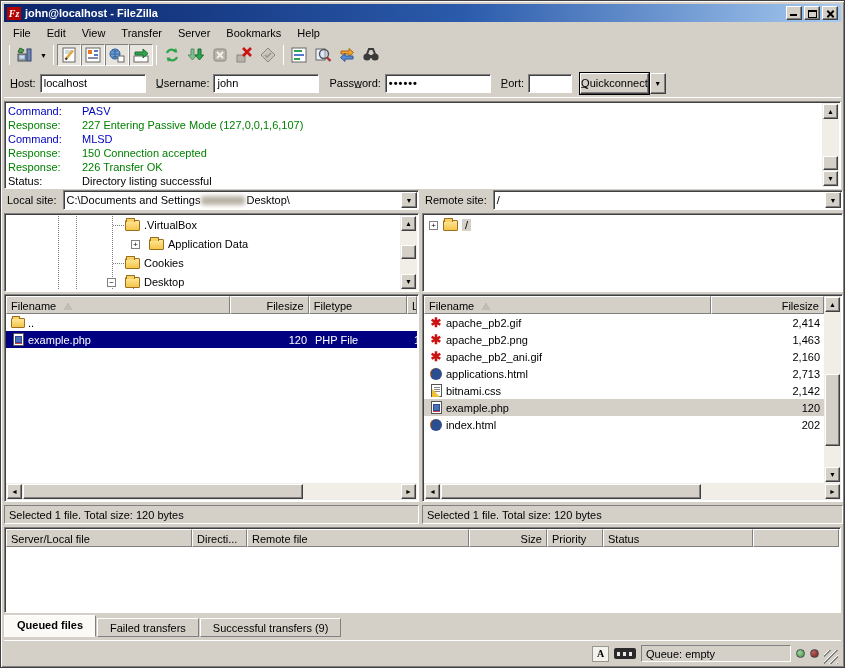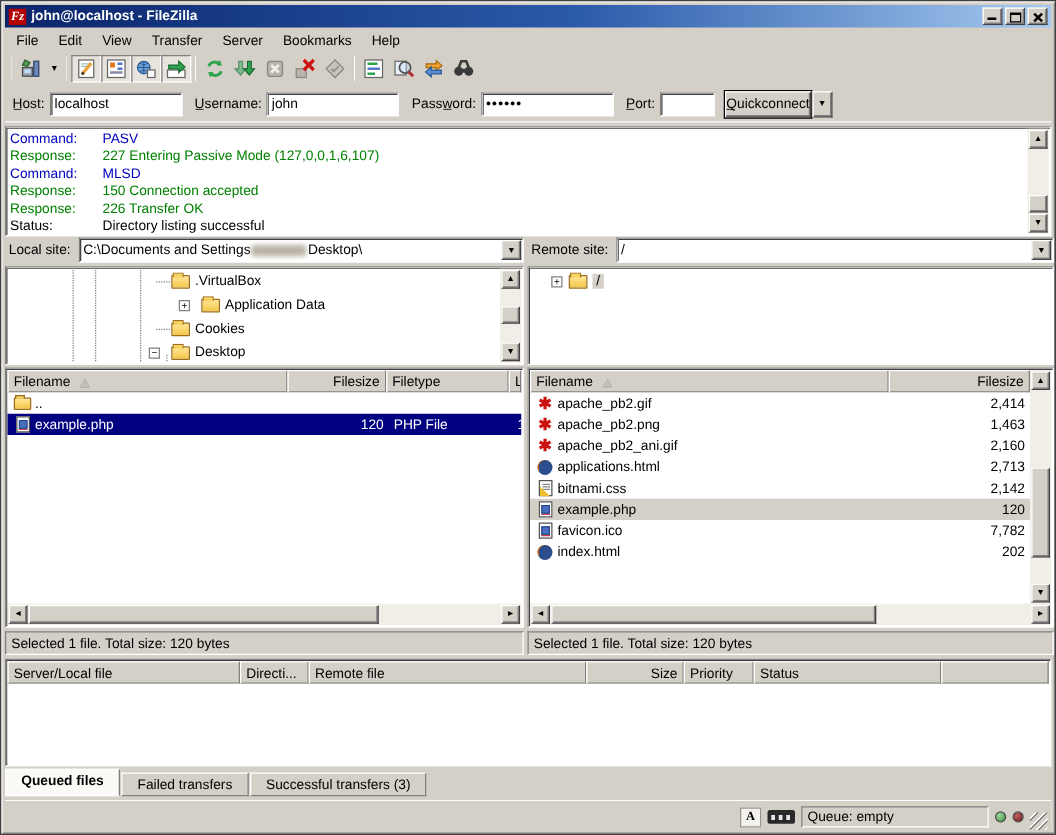--- a/index.html
+++ b/index.html
@@ -73,21 +73,21 @@
   .pane-remote{left:421px;width:421px;}
   .sitebar{position:absolute;top:0;left:0;right:0;height:20px;display:flex;align-items:center;}
   .site-label{padding:0 6px 0 3px;flex:none;}
   .combo{flex:1;height:20px;position:relative;display:flex;align-items:center;padding:0 20px 0 3px;overflow:hidden;white-space:nowrap;}
   .combo-btn{position:absolute;right:1px;top:1px;bottom:1px;width:16px;display:flex;align-items:center;justify-content:center;font-size:7px;}
   .blur-box{display:inline-block;width:44px;height:9px;margin:0 1px;border-radius:2px;background:#b9b2a6;filter:blur(2px);vertical-align:middle;}
 
   .treebox{position:absolute;top:23px;left:0;right:0;height:79px;overflow:hidden;}
   .tree-inner{position:absolute;inset:2px;}
   .vline{position:absolute;top:0;bottom:0;width:0;border-left:1px dotted #808080;}
-  .tree-row{position:absolute;left:12px;right:0;height:19px;}
+  .tree-row{position:absolute;left:0;right:0;height:19px;}
   .hdot{position:absolute;top:9px;border-top:1px dotted #808080;}
   .expand{position:absolute;width:9px;height:9px;top:5px;background:#fff;border:1px solid #808080;font:8px "Liberation Sans",sans-serif;line-height:7px;text-align:center;}
   .expand.plus::after{content:"+";}
   .expand.minus::after{content:"\2212";}
   .folder{position:absolute;top:4px;width:15px;height:11px;background:linear-gradient(#ffe696,#f4c64a);border:1px solid #9c6e1e;border-radius:1px;}
   .folder::before{content:"";position:absolute;top:-3px;left:0;width:7px;height:3px;background:#f7d263;border:1px solid #9c6e1e;border-bottom:none;border-radius:1px 1px 0 0;}
   .tree-txt{position:absolute;top:3px;white-space:nowrap;}
   .tree-sel{background:#d4d0c8;padding:0 3px;}
 
   
@@ -499,29 +499,20 @@
               <span class="fname-ico">
                 <span class="ic-page"></span>
               </span>
               <span>example.php</span>
             </span>
           <span class="fcell r" style="flex:1;">120</span>
         </div>
         <div class="frow">
           <span class="fcell" style="width:287px;">
               <span class="fname-ico">
-                <span class="ic-page"></span>
-              </span>
-              <span>favicon.ico</span>
-            </span>
-          <span class="fcell r" style="flex:1;">7,782</span>
-        </div>
-        <div class="frow">
-          <span class="fcell" style="width:287px;">
-              <span class="fname-ico">
                 <span class="ic-firefox"></span>
               </span>
               <span>index.html</span>
             </span>
           <span class="fcell r" style="flex:1;">202</span>
         </div>
       </div>
       <div class="vscroll" style="top:1px;right:1px;bottom:18px;">
         <span class="sb-btn raised sb-up">▲</span>
         <span class="sb-thumb" style="top:78px;height:72px;"></span>
@@ -560,21 +551,21 @@
           </span>
         <span class="hcell" style="flex:1;">
             <span></span>
           </span>
       </div>
       <div class="queue-body"></div>
     </div>
     <div class="tabs">
       <span class="tab active">Queued files</span>
       <span class="tab">Failed transfers</span>
-      <span class="tab">Successful transfers (3)</span>
+      <span class="tab">Successful transfers (9)</span>
     </div>
   </div>
 
   <div class="statusbar">
     <span class="dt-icon">A</span>
     <span class="badge-icon"></span>
     <span class="queue-field">Queue: empty</span>
     <span class="led led-green"></span>
     <span class="led led-red"></span>
     <span class="grip"></span>

